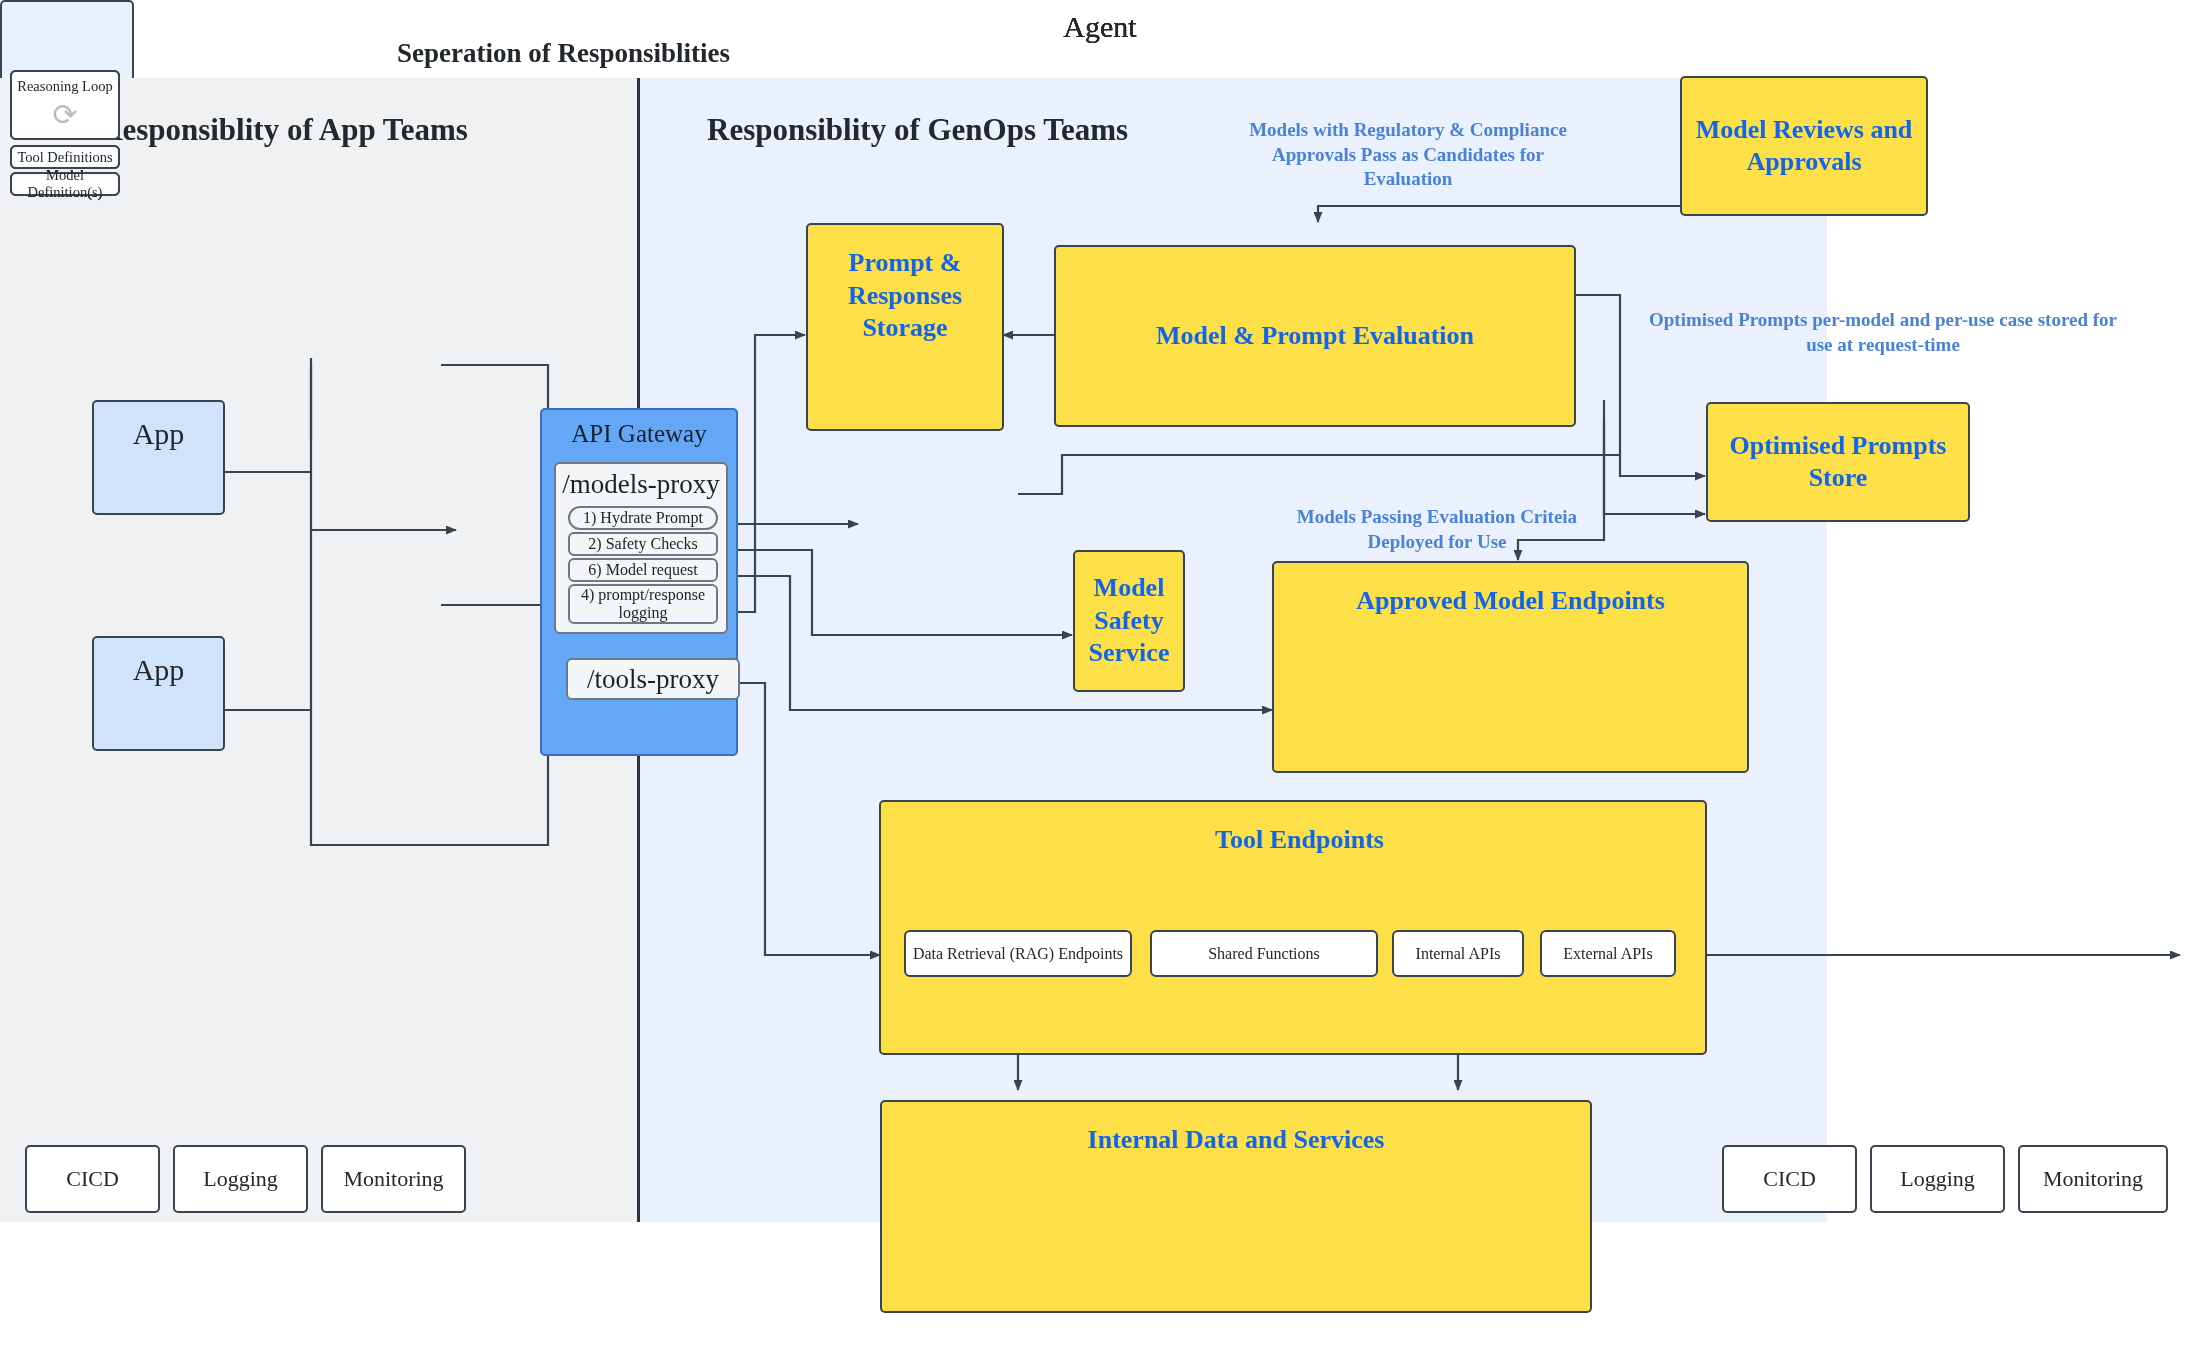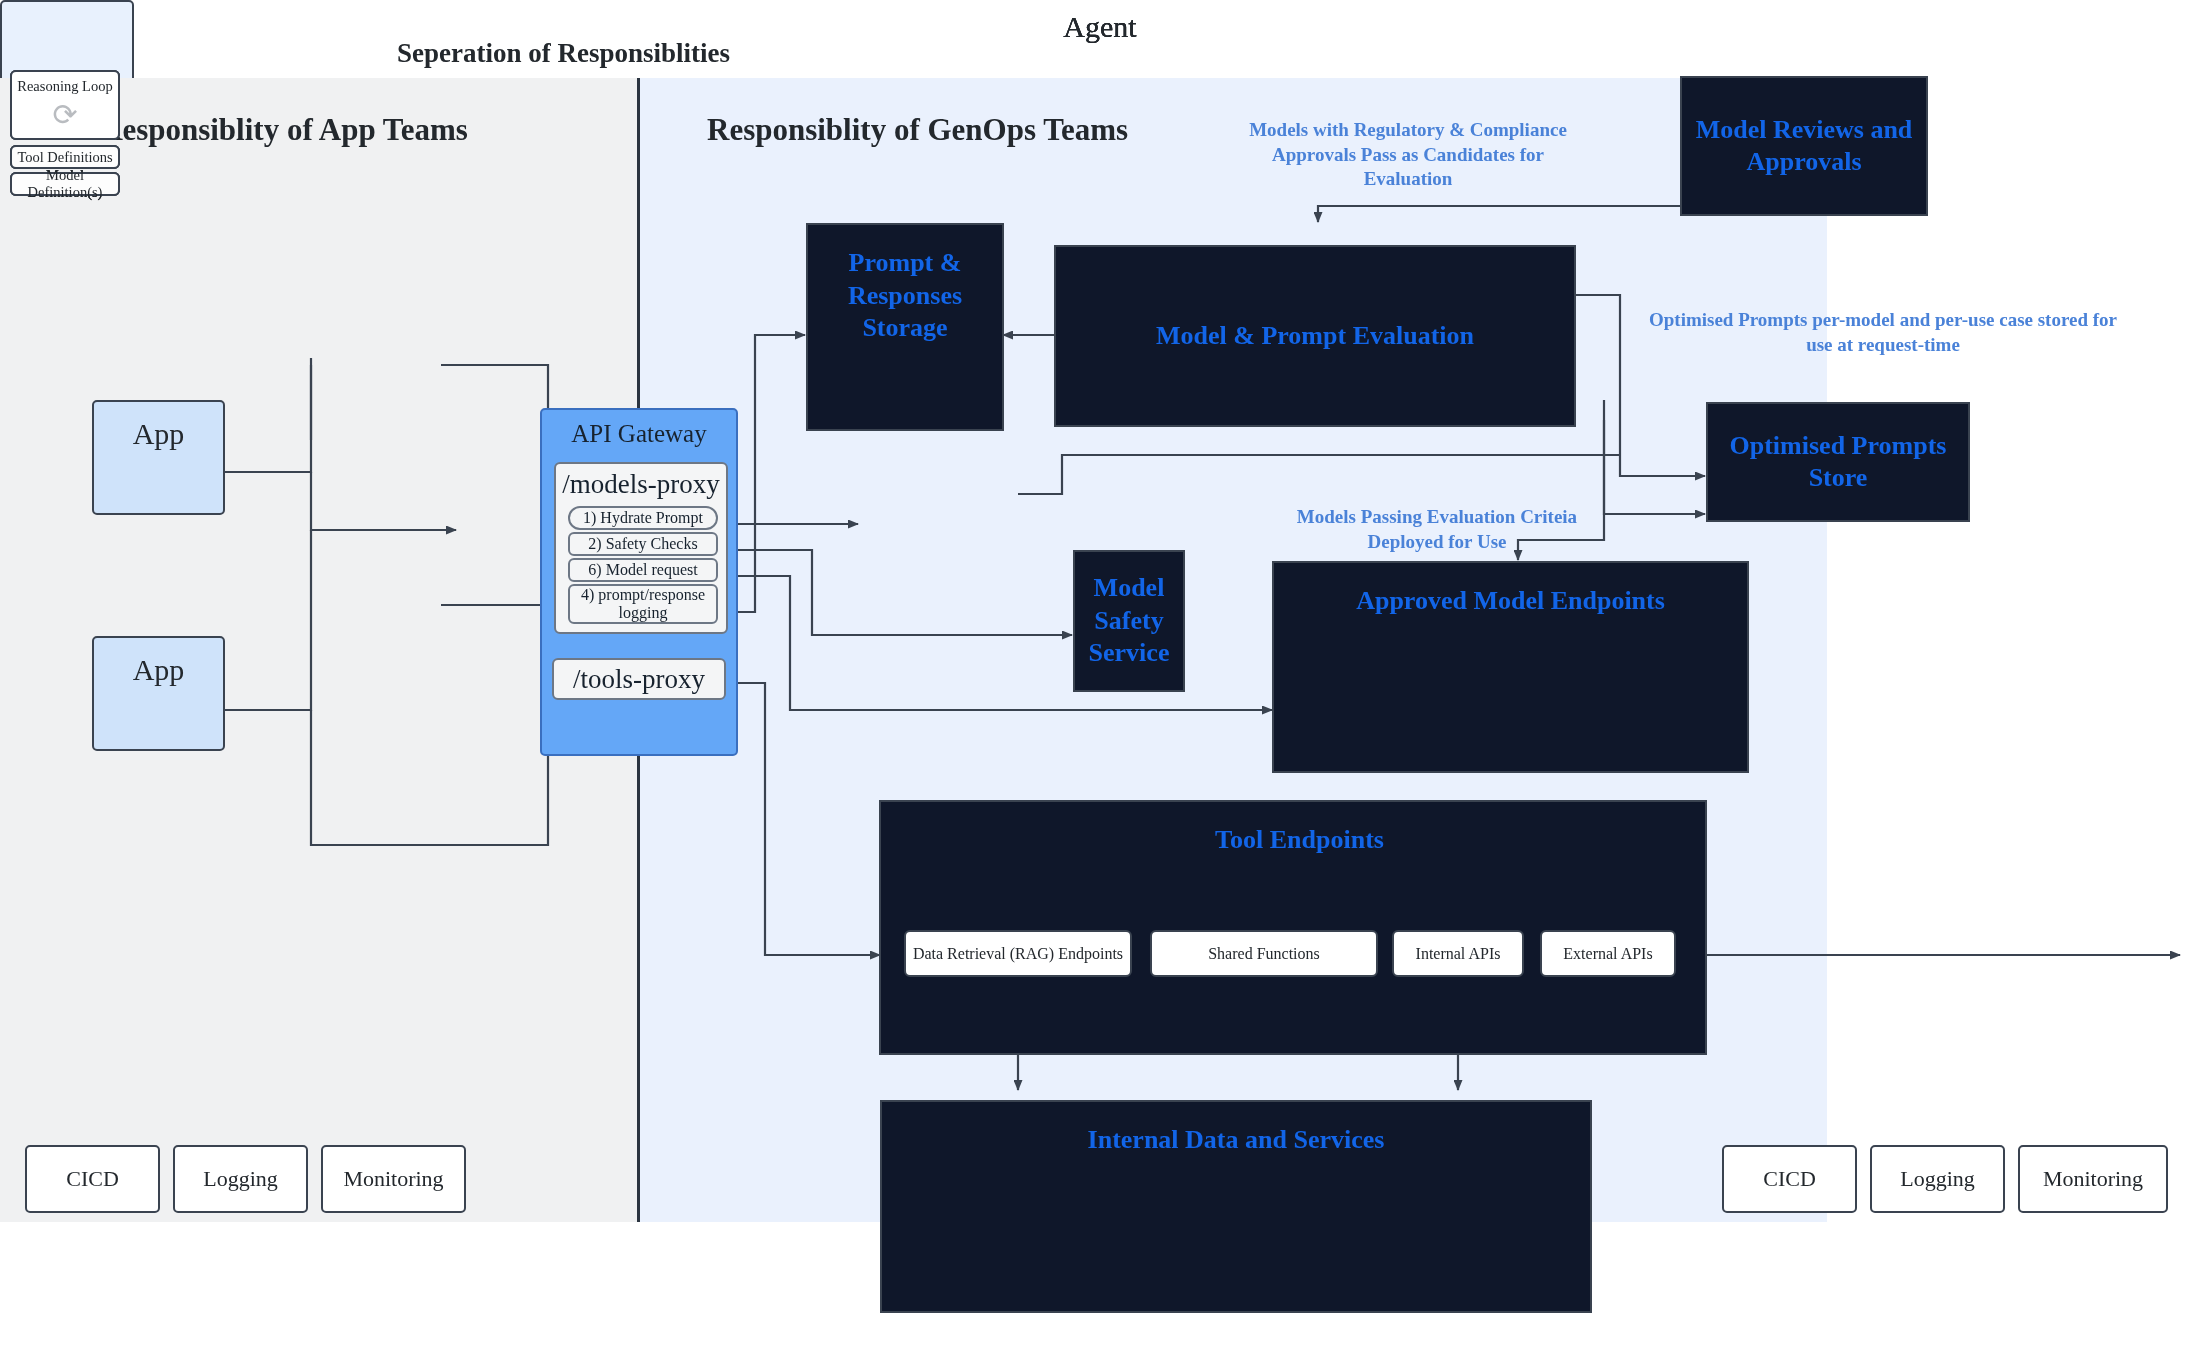--- a/index.html
+++ b/index.html
@@ -46,22 +46,22 @@
     font-weight: bold;
     color: #23282d;
     white-space: nowrap;
   }
 
   
   .box {
     position: absolute;
     box-sizing: border-box;
     border: 2px solid #3a4350;
-    border-radius: 0;
-    background: #0f172a;
+    border-radius: 5px;
+    background: #fde047;
     display: flex;
     align-items: center;
     justify-content: center;
     text-align: center;
   }
   .box-label {
     display: block;
     line-height: 1.22;
   }
   .app-box {
@@ -367,21 +367,21 @@
         <span>2) Safety Checks</span>
       </div>
       <div class="gw-step" style="left:12px; top:94px; width:150px; height:24px;">
         <span>6) Model request</span>
       </div>
       <div class="gw-step" style="left:12px; top:120px; width:150px; height:40px; padding:0 6px;">
         <span>4) prompt/response logging</span>
       </div>
     </div>
 
-    <div id="tools-proxy" style="left:10px; top:248px; width:174px; height:42px;">
+    <div id="tools-proxy" style="left:24px; top:248px; width:174px; height:42px;">
       <span>/tools-proxy</span>
     </div>
   </div>
 
   <div class="note" style="left:1243px; top:118px; width:330px;">Models with Regulatory &amp; Compliance Approvals Pass as Candidates for Evaluation</div>
   <div class="note" style="left:1648px; top:308px; width:470px;">Optimised Prompts per-model and per-use case stored for use at request-time</div>
   <div class="note" style="left:1272px; top:505px; width:330px;">Models Passing Evaluation Criteia Deployed for Use</div>
 
   <div class="box svc-top" style="left:806px; top:223px; width:198px; height:208px;">
     <span class="svc-title">Prompt &amp; Responses Storage</span>

